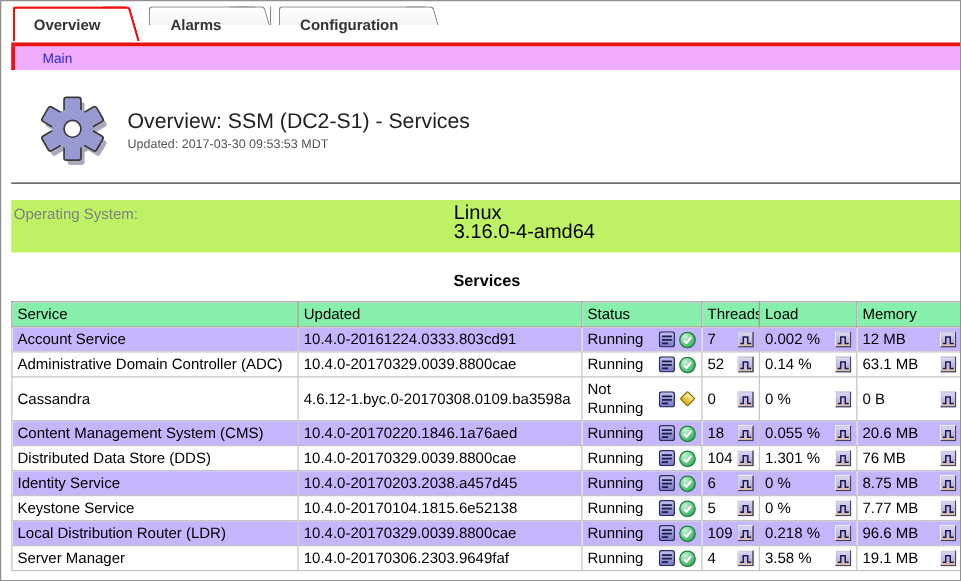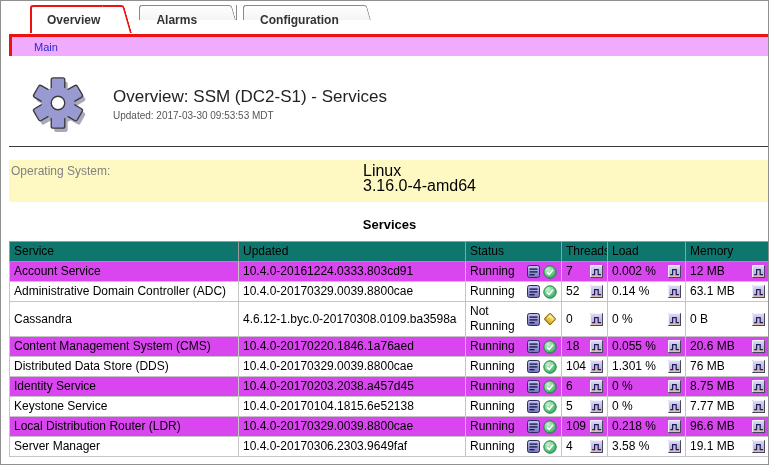--- a/index.html
+++ b/index.html
@@ -24,54 +24,54 @@
   }
   .tab-edge {
     position:absolute; top:0; bottom:0; right:0; width:22px;
     background:linear-gradient(#ffffff,#f4f4f4);
     border-top:1px solid #8a8a8a; border-right:1px solid #8a8a8a;
     transform:skewX(16deg); transform-origin:100% 100%;
     border-top-right-radius:3px;
   }
   .tab-label { position:relative; z-index:2; display:block; padding:8px 32px 0 17px;
     font-size:12px; font-weight:bold; color:#333; white-space:nowrap; }
-  .tab.active { height:28px; z-index:6;margin-left:20px; }
+  .tab.active { height:28px; z-index:6; }
   .tab.active .tab-bg { border:2px solid #ee1111; border-right:none; border-bottom:none; background:#fff; }
   .tab.active .tab-edge { border-top:2px solid #ee1111; border-right:2px solid #ee1111; background:#fff; }
   .red-line { height:3px; background:#ee1111; margin-left:8px; position:relative; z-index:1; }
 
   
   .main-bar { margin-left:8px; height:19px; background:#f0abfc; border-left:3px solid #ee1111; }
   .main-link { display:inline-block; padding-left:22px; font-size:11px; line-height:19px;
     color:#2b2bd4; text-decoration:none; cursor:pointer; }
 
   
   .content { padding:0 0 0 8px; }
 
-  .page-header { display:flex; align-items:center; gap:26px; margin:15px 0 0 20px; height:66px; }
+  .page-header { display:flex; align-items:center; gap:15px; margin:15px 0 0 20px; height:66px; }
   .page-title { font-size:17px; color:#222; }
   .page-updated { font-size:10px; color:#555; margin-top:3px; }
 
   .dark-rule { height:0; border-top:1px solid #3c3c3c; margin:9px 0 0 0; width:760px; }
 
-  .os-band { width:760px; background:#fef9c3; margin-top:13px; display:flex; padding:3px 0 9px 2px; }
+  .os-band { width:760px; background:#bef264; margin-top:13px; display:flex; padding:3px 0 9px 2px; }
   .os-label { width:352px; font-size:12px; color:#808080; padding-top:1px; }
   .os-value { font-size:16px; color:#000; line-height:15px; }
 
   .section-heading { font-size:13px; font-weight:bold; color:#000; margin:15px 0 9px 2px;text-align:center; }
 
   
   table.services { width:760px; border-collapse:collapse; table-layout:fixed; font-size:12px; }
   table.services th, table.services td {
     border:1px solid #c5c5c5; padding:2px 4px; vertical-align:middle; text-align:left;
     font-weight:normal; color:#000; line-height:15px; overflow:hidden;
   }
   table.services { border:1px solid #999; }
-  table.services th { background:#0f766e; border-color:#9b9b9b;margin-top:44px; }
-  tr.shaded td { background:#d946ef; }
+  table.services th { background:#86efac; border-color:#9b9b9b;margin-top:44px; }
+  tr.shaded td { background:#c4b5fd; }
   .cellflex { display:flex; align-items:center; gap:3px; }
   .icon { flex:none; display:inline-block; line-height:0; }
   .push-right { margin-left:auto; }
   .status-text { min-width:0; }
 
   svg { display:block; }
 </style>
 </head>
 <body>
 

